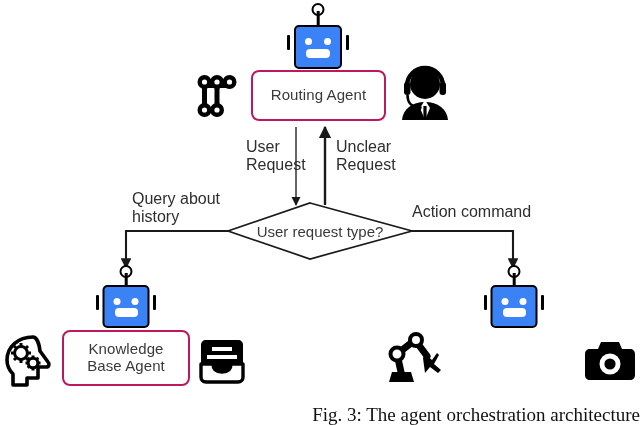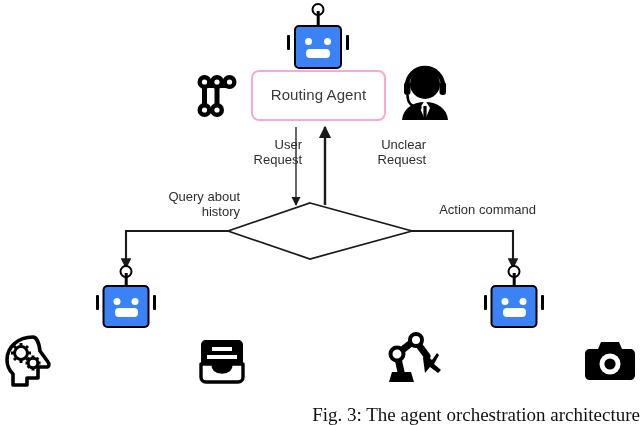--- a/index.html
+++ b/index.html
@@ -5,21 +5,21 @@
   html,body{margin:0;padding:0;background:#ffffff;}
   body{width:640px;height:425px;overflow:hidden;
        font-family:"Liberation Sans",sans-serif;color:#1a1a1a;}
   #stage{position:relative;width:640px;height:425px;background:#fff;}
 
   .abs{position:absolute;}
 
   
   .nodebox{
     position:absolute;
-    border:2px solid #f9a8d4;
+    border:2px solid #be185d;
     border-radius:8px;
     background:#ffffff;
     display:flex;align-items:center;justify-content:center;
     text-align:center;
     font-size:15px;
     line-height:1.12;
     color:#3a3a3a;
     letter-spacing:.1px;
     box-sizing:border-box;
     z-index:3;
@@ -55,22 +55,22 @@
   
   .diamond-wrap{position:absolute;z-index:3;}
   .diamond-label{
     position:absolute;left:0;top:0;width:100%;height:100%;
     display:flex;align-items:center;justify-content:center;
     font-size:15px;color:#3a3a3a;
   }
 
   
   .edgelabel{
-    position:absolute;font-size:13px;color:#2e2e2e;
-    line-height:1.15;text-align:right;white-space:pre-line;z-index:5;
+    position:absolute;font-size:16px;color:#2e2e2e;
+    line-height:1.15;text-align:left;white-space:pre-line;z-index:5;
     background:transparent;
   }
 
   
   .caption{
     position:absolute;left:0;width:640px;text-align:right;
     font-family:"Liberation Serif","DejaVu Serif",serif;
     font-size:19px;color:#111;
   }
 
@@ -93,20 +93,23 @@
 
     <line x1="325" y1="205" x2="325" y2="127" stroke="#1a1a1a" stroke-width="2.4" marker-end="url(#arrowhead)"></line>
 
     <polygon points="310,203 412,231 310,259 228,231" fill="#ffffff" stroke="#1a1a1a" stroke-width="1.7"></polygon>
 
     <path d="M 228 231 L 126 231 L 126 268" fill="none" stroke="#1a1a1a" stroke-width="2.1" marker-end="url(#arrowhead)"></path>
 
     <path d="M 412 231 L 513 231 L 513 268" fill="none" stroke="#1a1a1a" stroke-width="2.1" marker-end="url(#arrowhead)"></path>
   </svg>
 
+  <div class="diamond-wrap" style="left:228px;top:203px;width:184px;height:56px;">
+    <div class="diamond-label">User request type?</div>
+  </div>
 
   <div class="robot" style="left:287px;top:3px;width:62px;height:68px;">
     <div class="ant-dot"></div>
     <div class="ant-stem" style="height:16px;"></div>
     <div class="head" style="top:22px;width:48px;height:44px;">
       <div class="eye" style="left:9px;top:11px;"></div>
       <div class="eye" style="right:9px;top:11px;"></div>
       <div class="mouth" style="left:50%;transform:translateX(-50%);bottom:9px;width:24px;height:9px;"></div>
     </div>
     <div class="ear" style="left:0px;top:32px;height:15px;"></div>
@@ -144,39 +147,43 @@
       <path d="M13 24 A 18 18 0 0 1 49 24" fill="none" stroke="#000" stroke-width="4.5"></path>
       <rect x="10" y="20" width="6.5" height="13" rx="3" fill="#000"></rect>
       <rect x="45.5" y="20" width="6.5" height="13" rx="3" fill="#000"></rect>
       <path d="M13.5 33 C 13.5 42 19 45 24 45" fill="none" stroke="#000" stroke-width="2.6"></path>
       <circle cx="25" cy="45.5" r="2.6"></circle>
     </g>
   </svg>
 
   <div class="edgelabel" style="left:246px;top:138px;width:56px;">User
 Request</div>
-  <div class="edgelabel" style="left:346px;top:138px;width:80px;">Unclear
+  <div class="edgelabel" style="left:336px;top:138px;width:80px;">Unclear
 Request</div>
 
   <div class="edgelabel" style="left:412px;top:203px;width:124px;">Action command</div>
   <div class="edgelabel" style="left:132px;top:190px;width:108px;">Query about
 history</div>
 
   <div class="robot" style="left:96px;top:265px;width:60px;height:66px;">
     <div class="ant-dot"></div>
     <div class="ant-stem" style="height:14px;"></div>
     <div class="head" style="top:20px;width:47px;height:43px;">
       <div class="eye" style="left:9px;top:11px;"></div>
       <div class="eye" style="right:9px;top:11px;"></div>
       <div class="mouth" style="left:50%;transform:translateX(-50%);bottom:9px;width:23px;height:9px;"></div>
     </div>
     <div class="ear" style="left:0px;top:30px;height:15px;"></div>
     <div class="ear" style="right:0px;top:30px;height:15px;"></div>
   </div>
 
+  <div class="nodebox" style="left:62px;top:330px;width:128px;height:56px;">
+    <span style="white-space:pre-line;">Knowledge
+Base Agent</span>
+  </div>
 
   <svg class="icon" style="left:2px;top:334px;" width="54" height="56" viewBox="0 0 54 56">
     <path d="M31 3 C 16 3 5 13 5 26 C 5 33 8 37 11 40 L 11 51 L 25 51 L 25 44 L 36 44 L 36 33 L 44 33 C 47 33 48 30 46 28 L 38 17 C 37 8 34 3 31 3 Z" fill="none" stroke="#000" stroke-width="3.6" stroke-linejoin="round"></path>
     <g fill="none" stroke="#000" stroke-width="3">
       <circle cx="19" cy="19" r="6.4"></circle>
       <path d="M19 9 L19 12 M19 26 L19 29 M9 19 L12 19 M26 19 L29 19 M12 12 L14 14 M24 24 L26 26 M26 12 L24 14 M14 24 L12 26"></path>
       <circle cx="31" cy="29" r="4.8"></circle>
       <path d="M31 21.5 L31 23.5 M31 34.5 L31 36.5 M23.5 29 L25.5 29 M36.5 29 L38.5 29 M25.7 23.7 L27.2 25.2 M34.8 30.8 L36.3 32.3 M36.3 23.7 L34.8 25.2 M27.2 32.3 L25.7 33.8"></path>
     </g>
   </svg>

